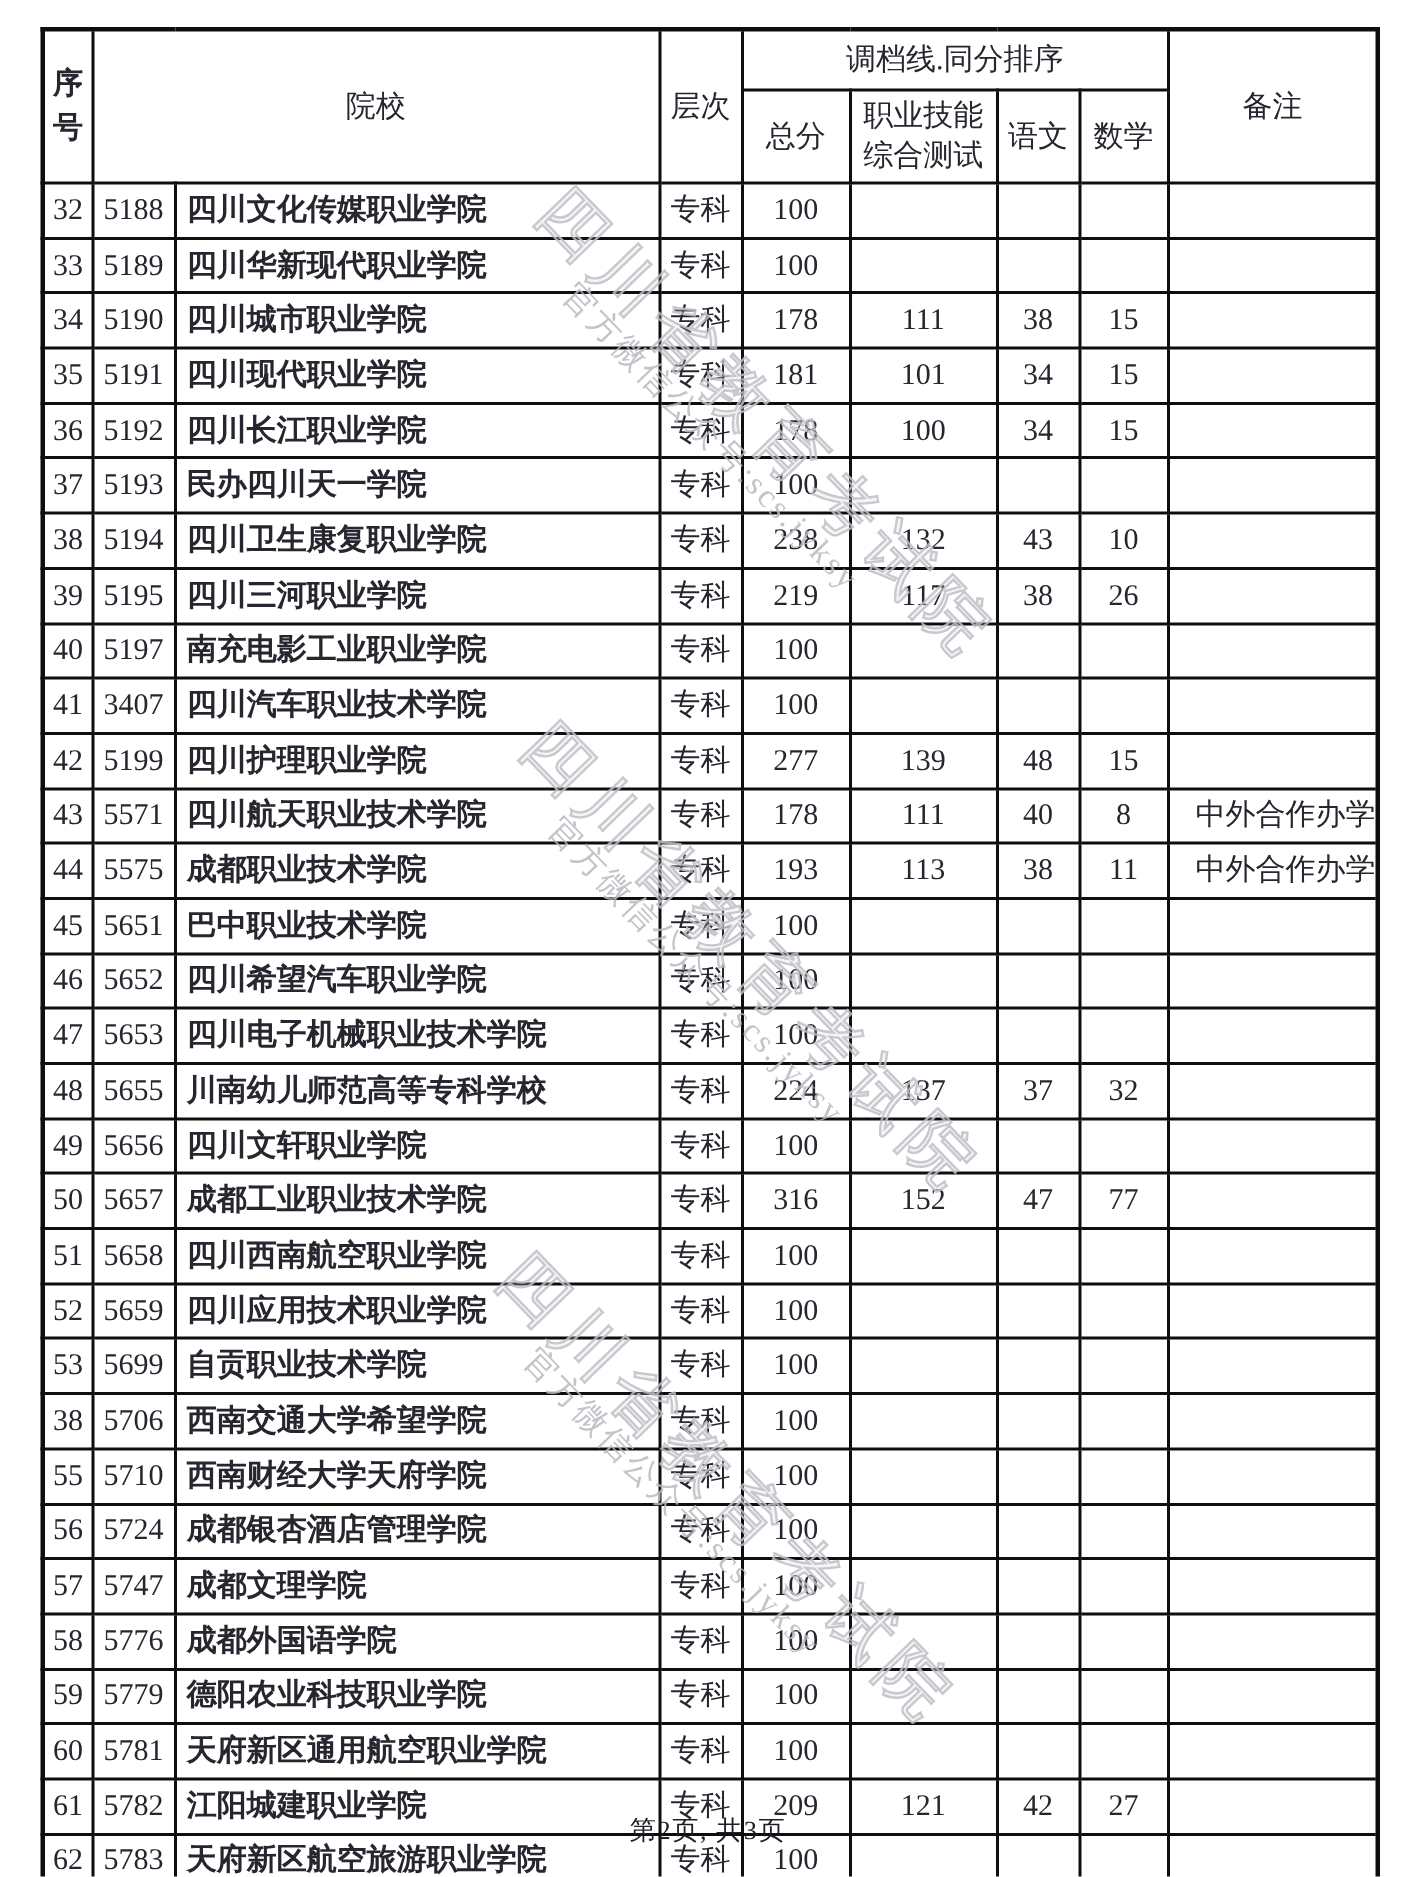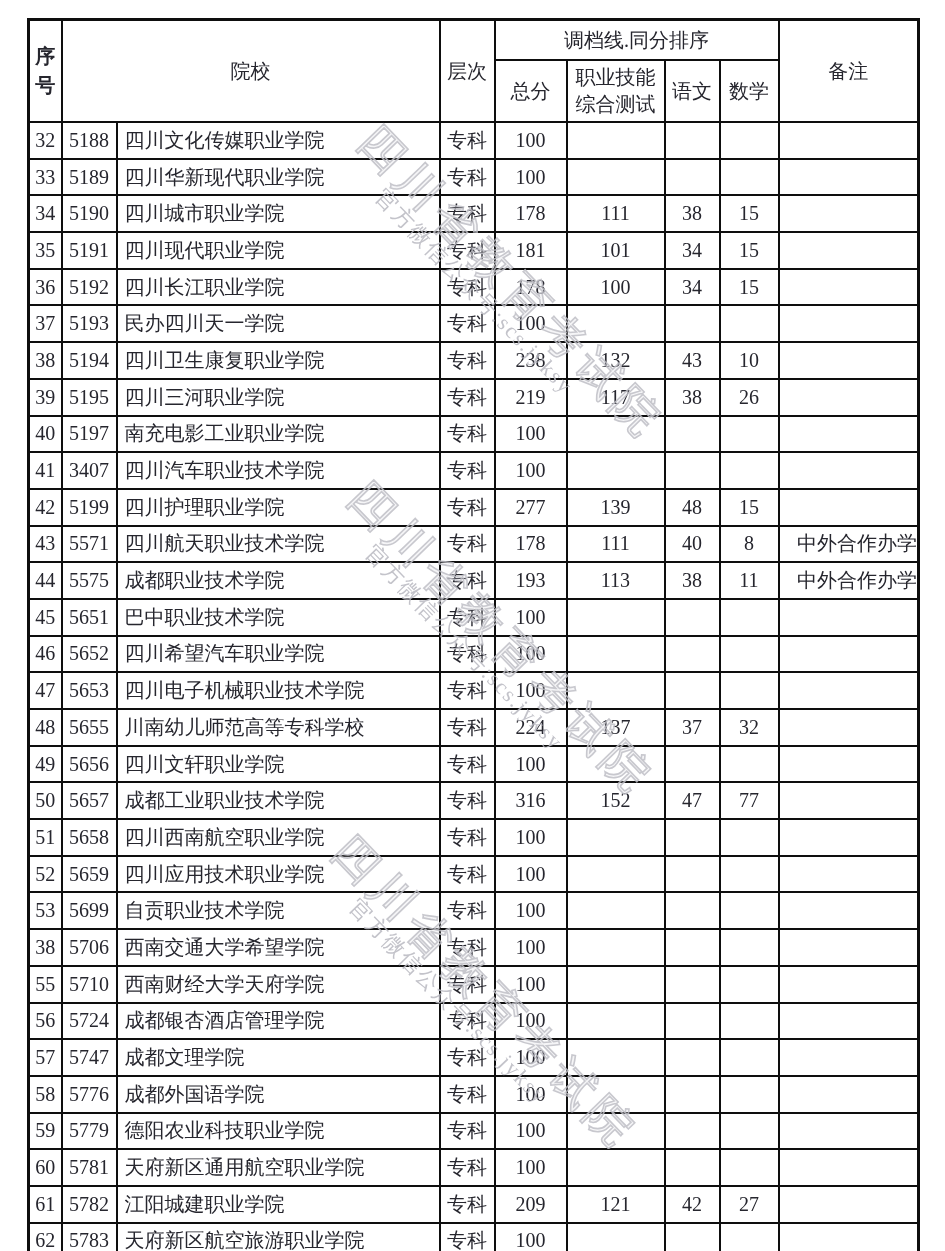--- a/index.html
+++ b/index.html
@@ -42,20 +42,21 @@
   }
   .score-table thead tr.h1 th { height: 38px; }
   .score-table thead tr.h2 th { height: 60px; }
   .score-table thead th.th-no { line-height: 1.45; font-weight: bold; }
   .score-table tbody td { height: 34.7px; }
   .score-table td.c-name {
     text-align: left;
     padding-left: 7px;
     padding-right: 14px;
     white-space: nowrap;
+    font-weight: bold;
   }
   .score-table td.c-remark {
     text-align: right;
     padding-left: 5px;
     white-space: nowrap;
   }
   
   .wm {
     position: absolute;
     pointer-events: none;
@@ -477,14 +478,15 @@
   </div>
   <div class="wm" style="left: 378px; top: 468px;">
     <span class="wm-big">四川省教育考试院</span>
     <span class="wm-small">官方微信公众号:scs.jyksy</span>
   </div>
   <div class="wm" style="left: 362px; top: 822px;">
     <span class="wm-big">四川省教育考试院</span>
     <span class="wm-small">官方微信公众号:scs.jyksy</span>
   </div>
 
+  <div class="footer">第2页, 共3页</div>
 
 </div>
 
 </body></html>

